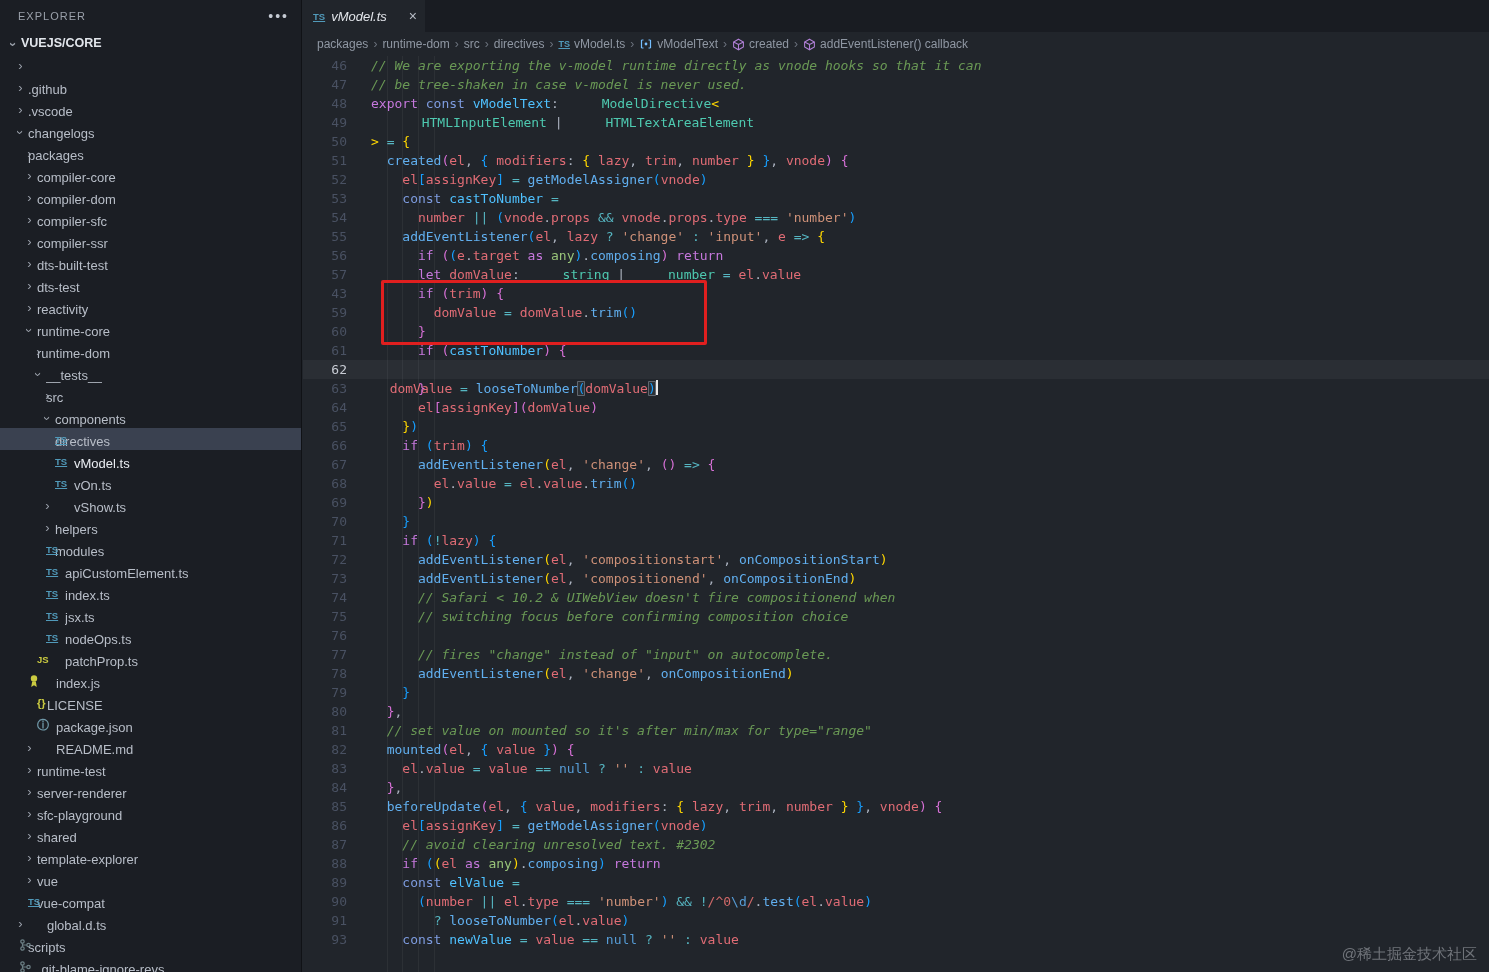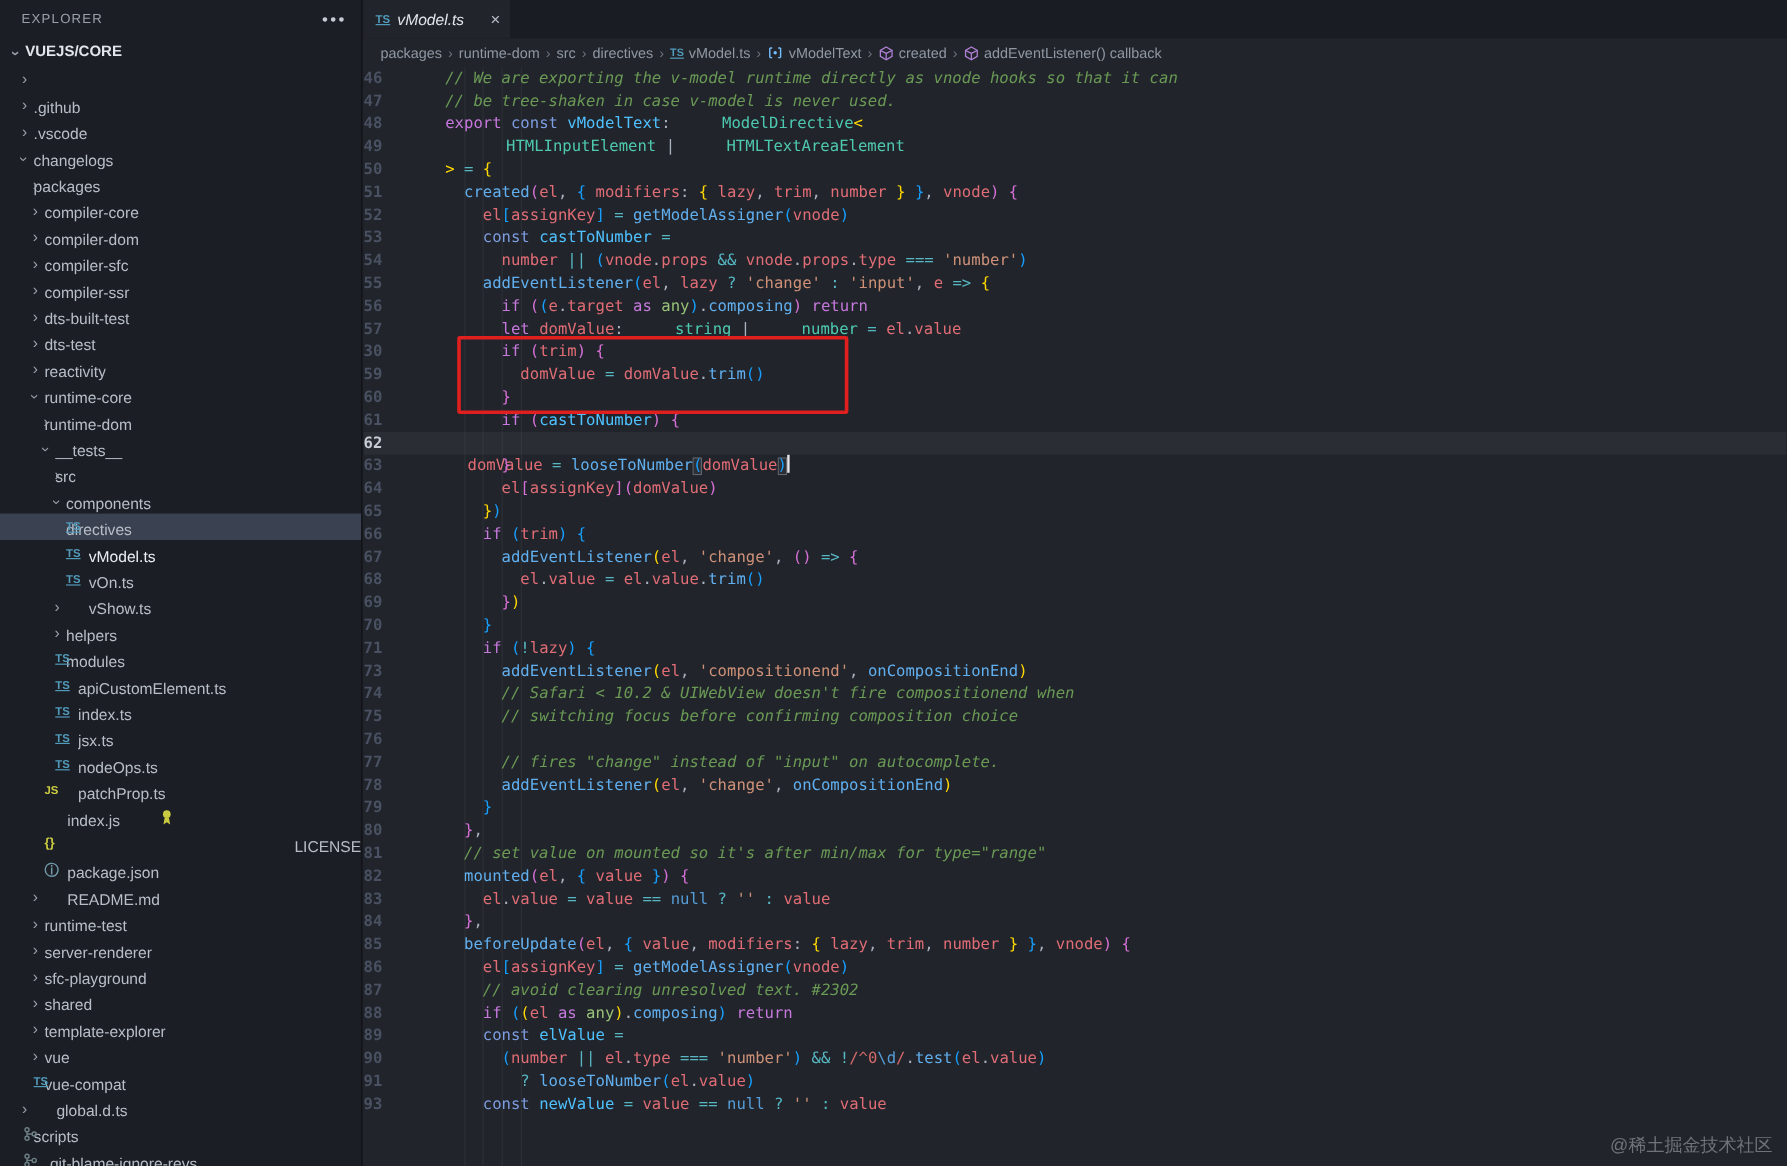--- a/index.html
+++ b/index.html
@@ -41,21 +41,21 @@
   .crumb { display:flex; align-items:center; gap:4px; cursor:pointer; }
   .crumb-sep { color:#6b727d; font-size:12px; padding:0 2px; }
   .crumb .ficon { width:auto; font-size:9px; }
 
   
   .codewrap { position:absolute; left:0; top:56px; right:0; bottom:0; overflow:hidden;
               font-family:"DejaVu Sans Mono","Liberation Mono",monospace; font-size:13px; }
   .guides { position:absolute; top:0; bottom:0; width:1px; background:rgba(255,255,255,0.05); }
   .line { height:19px; line-height:19px; white-space:pre; display:flex; }
   .line.cur-line { background:rgba(255,255,255,0.045);flex-direction:column; }
-  .ln { width:44px; flex:none; color:#495162; user-select:none; cursor:pointer;font-weight:bold; }
+  .ln { width:44px; flex:none; text-align:right; color:#495162; user-select:none; cursor:pointer; }
   .cur-line .ln { color:#c8ccd4; }
   .ct { padding-left:24px; }
   .c  { color:#6a9955; font-style:italic; }
   .k  { color:#c678dd;text-align:center; } .kc { color:#7e9ce0; }
   .f  { color:#61afef; } .v  { color:#e06c75; }
   .cv { color:#4fc1ff; } .t  { color:#4ec9b0;padding-left:35px; }
   .s  { color:#ce9178; } .o  { color:#56b6c2; }
   .p  { color:#abb2bf; }
   .b1 { color:#ffd700; } .b2 { color:#d670d6; } .b3 { color:#179fff; }
   .an { color:#98c379; } .nl { color:#569cd6; } .rx { color:#d16969; }
@@ -197,21 +197,21 @@
         <div class="trow" style="padding-left: 40px;">
           <span style="width: 6px; flex: 0 0 auto;"></span>
           <span class="ficon ts">TS</span>
           <span class="tlabel">patchProp.ts</span>
         </div>
         <div class="trow" style="padding-left: 31px;">
           <span style="width: 6px; flex: 0 0 auto;"></span>
           <span class="ficon js">JS</span>
           <span class="tlabel">index.js</span>
         </div>
-        <div class="trow" style="padding-left: 33px; justify-content: space-between;">
+        <div class="trow" style="padding-left: 22px;">
           <span style="width: 6px; flex: 0 0 auto;"></span>
           <span class="ficon">
             <svg class="mini" width="12" height="14">
               <circle cx="6" cy="4.5" r="3.2" fill="#cbcb41"></circle>
               <path d="M4.2 7.5 L3.2 13 L6 11.2 L8.8 13 L7.8 7.5 Z" fill="#cbcb41"></path>
             </svg>
           </span>
           <span class="tlabel">LICENSE</span>
         </div>
         <div class="trow" style="padding-left: 31px;">
@@ -370,34 +370,35 @@
           <div class="line"><span class="ln">48</span><span class="ct"><span class="k">export </span><span class="kc">const </span><span class="cv">vModelText</span><span class="p">: </span><span class="t">ModelDirective</span><span class="b1">&lt;</span></span></div>
           <div class="line"><span class="ln">49</span><span class="ct"><span class="p">  </span><span class="t">HTMLInputElement</span><span class="p"> | </span><span class="t">HTMLTextAreaElement</span></span></div>
           <div class="line"><span class="ln">50</span><span class="ct"><span class="b1">&gt;</span><span class="o"> = </span><span class="b1">{</span></span></div>
           <div class="line"><span class="ln">51</span><span class="ct"><span class="p">  </span><span class="f">created</span><span class="b2">(</span><span class="v">el</span><span class="p">, </span><span class="b3">{ </span><span class="v">modifiers</span><span class="p">: </span><span class="b1">{ </span><span class="v">lazy</span><span class="p">, </span><span class="v">trim</span><span class="p">, </span><span class="v">number</span><span class="b1"> }</span><span class="b3"> }</span><span class="p">, </span><span class="v">vnode</span><span class="b2">)</span><span class="b2"> {</span></span></div>
           <div class="line"><span class="ln">52</span><span class="ct"><span class="p">    </span><span class="v">el</span><span class="b3">[</span><span class="v">assignKey</span><span class="b3">]</span><span class="o"> = </span><span class="f">getModelAssigner</span><span class="b3">(</span><span class="v">vnode</span><span class="b3">)</span></span></div>
           <div class="line"><span class="ln">53</span><span class="ct"><span class="p">    </span><span class="kc">const </span><span class="cv">castToNumber</span><span class="o"> =</span></span></div>
           <div class="line"><span class="ln">54</span><span class="ct"><span class="p">      </span><span class="v">number</span><span class="o"> || </span><span class="b3">(</span><span class="v">vnode</span><span class="p">.</span><span class="v">props</span><span class="o"> &amp;&amp; </span><span class="v">vnode</span><span class="p">.</span><span class="v">props</span><span class="p">.</span><span class="v">type</span><span class="o"> === </span><span class="s">'number'</span><span class="b3">)</span></span></div>
           <div class="line"><span class="ln">55</span><span class="ct"><span class="p">    </span><span class="f">addEventListener</span><span class="b3">(</span><span class="v">el</span><span class="p">, </span><span class="v">lazy</span><span class="o"> ? </span><span class="s">'change'</span><span class="o"> : </span><span class="s">'input'</span><span class="p">, </span><span class="v">e</span><span class="o"> =&gt; </span><span class="b1">{</span></span></div>
           <div class="line"><span class="ln">56</span><span class="ct"><span class="p">      </span><span class="k">if </span><span class="b2">(</span><span class="b3">(</span><span class="v">e</span><span class="p">.</span><span class="v">target</span><span class="k"> as </span><span class="an">any</span><span class="b3">)</span><span class="p">.</span><span class="f">composing</span><span class="b2">)</span><span class="k"> return</span></span></div>
           <div class="line"><span class="ln">57</span><span class="ct"><span class="p">      </span><span class="k">let </span><span class="v">domValue</span><span class="p">: </span><span class="t">string</span><span class="p"> | </span><span class="t">number</span><span class="o"> = </span><span class="v">el</span><span class="p">.</span><span class="v">value</span></span></div>
-          <div class="line"><span class="ln">30</span><span class="ct"><span class="p">      </span><span class="k">if </span><span class="b2">(</span><span class="v">trim</span><span class="b2">)</span><span class="b2"> {</span></span></div>
+          <div class="line"><span class="ln">43</span><span class="ct"><span class="p">      </span><span class="k">if </span><span class="b2">(</span><span class="v">trim</span><span class="b2">)</span><span class="b2"> {</span></span></div>
           <div class="line"><span class="ln">59</span><span class="ct"><span class="p">        </span><span class="v">domValue</span><span class="o"> = </span><span class="v">domValue</span><span class="p">.</span><span class="f">trim</span><span class="b3">()</span></span></div>
           <div class="line"><span class="ln">60</span><span class="ct"><span class="p">      </span><span class="b2">}</span></span></div>
           <div class="line"><span class="ln">61</span><span class="ct"><span class="p">      </span><span class="k">if </span><span class="b2">(</span><span class="cv">castToNumber</span><span class="b2">)</span><span class="b2"> {</span></span></div>
           <div class="line cur-line"><span class="ln">62</span><span class="ct"><span class="p">        </span><span class="v">domValue</span><span class="o"> = </span><span class="f">looseToNumber</span><span class="b3 bx">(</span><span class="v">domValue</span><span class="b3 bx">)</span><span class="cur"></span></span></div>
           <div class="line"><span class="ln">63</span><span class="ct"><span class="p">      </span><span class="b2">}</span></span></div>
           <div class="line"><span class="ln">64</span><span class="ct"><span class="p">      </span><span class="v">el</span><span class="b2">[</span><span class="v">assignKey</span><span class="b2">]</span><span class="b2">(</span><span class="v">domValue</span><span class="b2">)</span></span></div>
           <div class="line"><span class="ln">65</span><span class="ct"><span class="p">    </span><span class="b1">}</span><span class="b3">)</span></span></div>
           <div class="line"><span class="ln">66</span><span class="ct"><span class="p">    </span><span class="k">if </span><span class="b3">(</span><span class="v">trim</span><span class="b3">)</span><span class="b3"> {</span></span></div>
           <div class="line"><span class="ln">67</span><span class="ct"><span class="p">      </span><span class="f">addEventListener</span><span class="b1">(</span><span class="v">el</span><span class="p">, </span><span class="s">'change'</span><span class="p">, </span><span class="b2">()</span><span class="o"> =&gt; </span><span class="b2">{</span></span></div>
           <div class="line"><span class="ln">68</span><span class="ct"><span class="p">        </span><span class="v">el</span><span class="p">.</span><span class="v">value</span><span class="o"> = </span><span class="v">el</span><span class="p">.</span><span class="v">value</span><span class="p">.</span><span class="f">trim</span><span class="b3">()</span></span></div>
           <div class="line"><span class="ln">69</span><span class="ct"><span class="p">      </span><span class="b2">}</span><span class="b1">)</span></span></div>
           <div class="line"><span class="ln">70</span><span class="ct"><span class="p">    </span><span class="b3">}</span></span></div>
           <div class="line"><span class="ln">71</span><span class="ct"><span class="p">    </span><span class="k">if </span><span class="b3">(</span><span class="o">!</span><span class="v">lazy</span><span class="b3">)</span><span class="b3"> {</span></span></div>
+          <div class="line"><span class="ln">72</span><span class="ct"><span class="p">      </span><span class="f">addEventListener</span><span class="b1">(</span><span class="v">el</span><span class="p">, </span><span class="s">'compositionstart'</span><span class="p">, </span><span class="f">onCompositionStart</span><span class="b1">)</span></span></div>
           <div class="line"><span class="ln">73</span><span class="ct"><span class="p">      </span><span class="f">addEventListener</span><span class="b1">(</span><span class="v">el</span><span class="p">, </span><span class="s">'compositionend'</span><span class="p">, </span><span class="f">onCompositionEnd</span><span class="b1">)</span></span></div>
           <div class="line"><span class="ln">74</span><span class="ct"><span class="p">      </span><span class="c">// Safari &lt; 10.2 &amp; UIWebView doesn't fire compositionend when</span></span></div>
           <div class="line"><span class="ln">75</span><span class="ct"><span class="p">      </span><span class="c">// switching focus before confirming composition choice</span></span></div>
           <div class="line"><span class="ln">76</span><span class="ct"><span class="p">      </span></span></div>
           <div class="line"><span class="ln">77</span><span class="ct"><span class="p">      </span><span class="c">// fires "change" instead of "input" on autocomplete.</span></span></div>
           <div class="line"><span class="ln">78</span><span class="ct"><span class="p">      </span><span class="f">addEventListener</span><span class="b1">(</span><span class="v">el</span><span class="p">, </span><span class="s">'change'</span><span class="p">, </span><span class="f">onCompositionEnd</span><span class="b1">)</span></span></div>
           <div class="line"><span class="ln">79</span><span class="ct"><span class="p">    </span><span class="b3">}</span></span></div>
           <div class="line"><span class="ln">80</span><span class="ct"><span class="p">  </span><span class="b2">}</span><span class="p">,</span></span></div>
           <div class="line"><span class="ln">81</span><span class="ct"><span class="p">  </span><span class="c">// set value on mounted so it's after min/max for type="range"</span></span></div>
           <div class="line"><span class="ln">82</span><span class="ct"><span class="p">  </span><span class="f">mounted</span><span class="b2">(</span><span class="v">el</span><span class="p">, </span><span class="b3">{ </span><span class="v">value</span><span class="b3"> }</span><span class="b2">)</span><span class="b2"> {</span></span></div>

